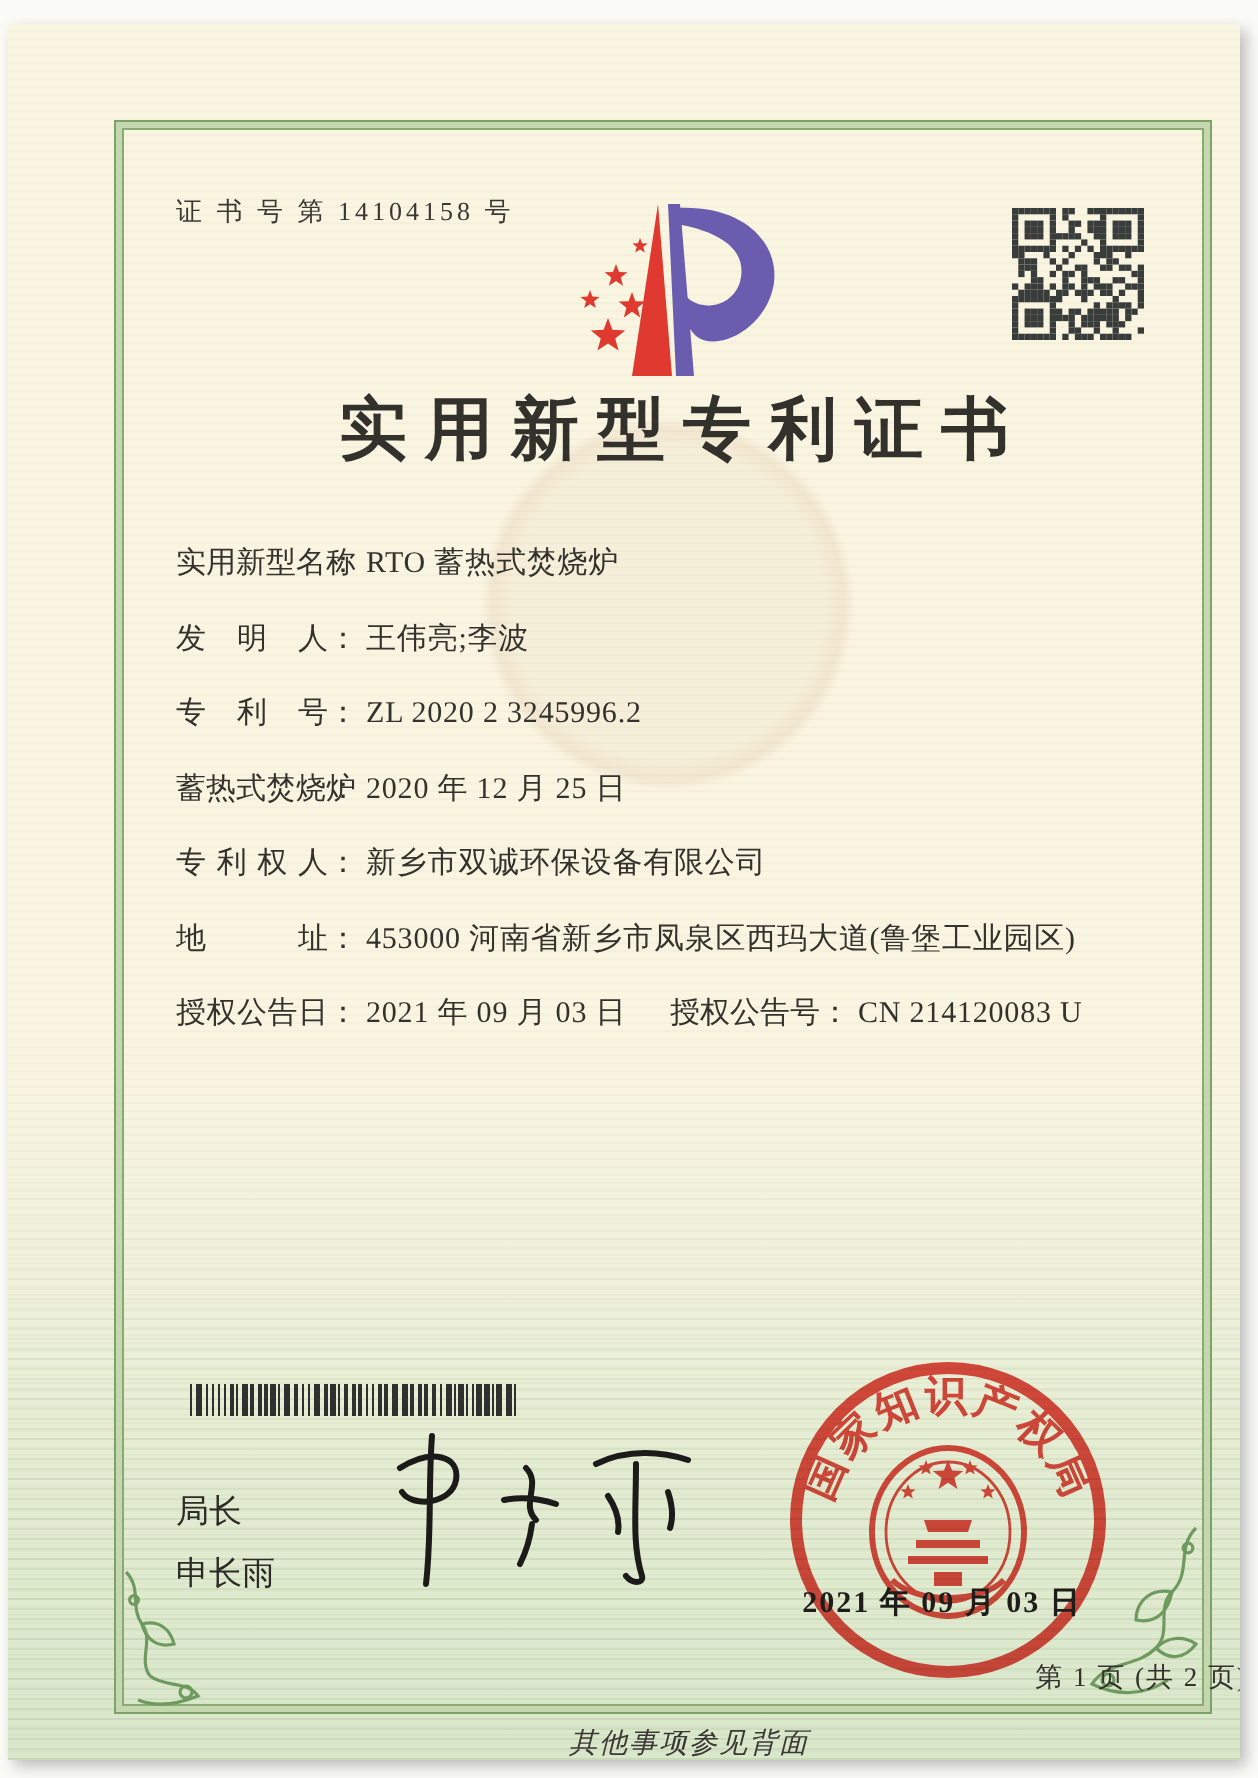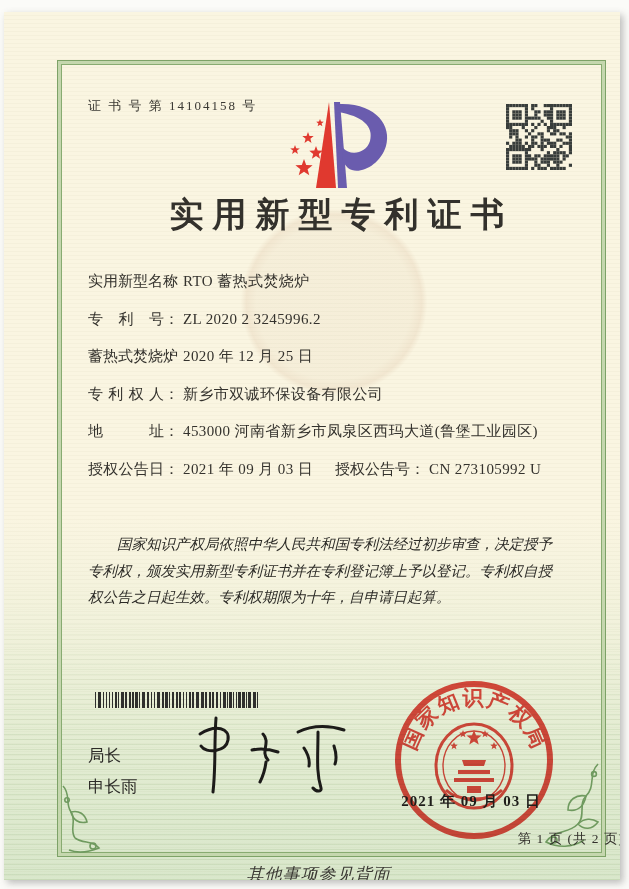--- a/index.html
+++ b/index.html
@@ -49,21 +49,21 @@
   .paras p{margin:0;text-indent:2em;}
   .barcode{position:absolute;left:91px;top:680px;}
   .director{position:absolute;left:84px;top:728px;font-size:16.5px;color:#2c2b27;line-height:31px;}
   .signature{position:absolute;left:182px;top:692px;}
   .seal{position:absolute;left:384px;top:662px;mix-blend-mode:multiply;opacity:.92;}
   .seal-date{
     position:absolute;left:392px;top:780px;width:150px;
     font-size:15px;font-weight:700;letter-spacing:1px;color:#1e1d1a;text-align:center;
   }
   .page-footer{position:absolute;left:53px;top:818px;width:547px;text-align:right;font-size:13.5px;color:#33312c;letter-spacing:1px;padding-left:20px;}
-  .back-note{position:absolute;left:41px;top:851px;width:547px;text-align:center;font-size:17px;color:#3a3833;letter-spacing:1px;font-style:italic;}
+  .back-note{position:absolute;left:67px;top:851px;width:547px;text-align:center;font-size:14px;color:#3a3833;letter-spacing:1px;font-style:italic;}
   .flourish{position:absolute;pointer-events:none;}
   .fl-bl{left:55px;top:768px;}
   .fl-br{left:536px;top:748px;}
   .watermark{
     position:absolute;left:230px;top:190px;width:200px;height:200px;border-radius:50%;
     background:radial-gradient(circle,rgba(214,190,160,.12) 55%,rgba(214,180,150,.22) 62%,transparent 66%);
     pointer-events:none;
   }
 </style>
 </head>
@@ -342,41 +342,43 @@
       </svg>
   </div>
 
   <div class="title">实用新型专利证书</div>
 
   <div class="fields">
     <div class="field-row">
       <span class="f-label">实用新型名称</span><span class="f-colon">：</span><span class="f-value">RTO 蓄热式焚烧炉</span>
     </div>
     <div class="field-row">
+      <span class="f-label">发 明 人</span><span class="f-colon">：</span><span class="f-value">王伟亮;李波</span>
+    </div>
+    <div class="field-row">
       <span class="f-label">专 利 号</span><span class="f-colon">：</span><span class="f-value">ZL 2020 2 3245996.2</span>
     </div>
     <div class="field-row">
       <span class="f-label">蓄热式焚烧炉</span><span class="f-colon">：</span><span class="f-value">2020 年 12 月 25 日</span>
     </div>
     <div class="field-row">
       <span class="f-label">专 利 权 人</span><span class="f-colon">：</span><span class="f-value">新乡市双诚环保设备有限公司</span>
     </div>
     <div class="field-row">
       <span class="f-label">地 址</span><span class="f-colon">：</span><span class="f-value">453000 河南省新乡市凤泉区西玛大道(鲁堡工业园区)</span>
     </div>
     <div class="field-row">
       <span class="f-label">授权公告日</span><span class="f-colon">：</span><span class="f-value">2021 年 09 月 03 日</span>
       <span class="grant-no">
-        <span>授权公告号</span><span class="f-colon">：</span><span class="f-value">CN 273105992 U</span>
+        <span>授权公告号</span><span class="f-colon">：</span><span class="f-value">CN 214120083 U</span>
       </span>
     </div>
   </div>
 
   <div class="paras">
-    <p>国家知识产权局依照中华人民共和国专利法经过初步审查，决定授予专利权，颁发实用新型专利证书并在专利登记簿上予以登记。专利权自授权公告之日起生效。专利权期限为十年，自申请日起算。</p>
   </div>
 
   <div class="barcode">
     <svg id="bar-svg" width="168" height="16" viewBox="0 0 168 16">
         <rect x="0" y="0" width="1" height="16" fill="#2f2f2d"></rect>
         <rect x="3" y="0" width="3" height="16" fill="#2f2f2d"></rect>
         <rect x="8" y="0" width="1" height="16" fill="#2f2f2d"></rect>
         <rect x="11" y="0" width="1" height="16" fill="#2f2f2d"></rect>
         <rect x="14" y="0" width="1" height="16" fill="#2f2f2d"></rect>
         <rect x="17" y="0" width="1" height="16" fill="#2f2f2d"></rect>

